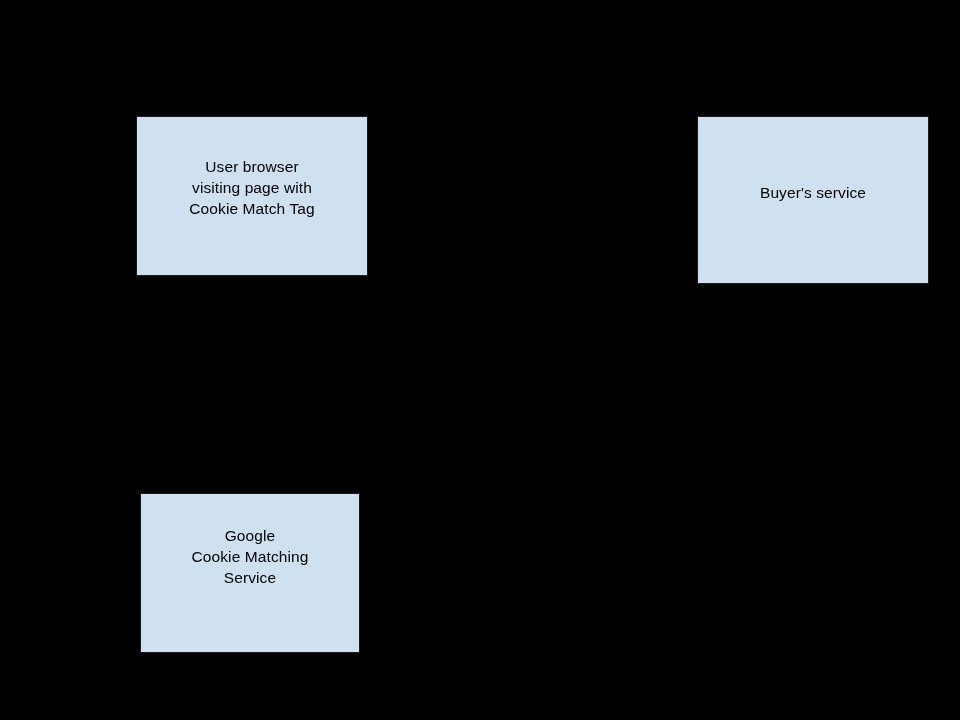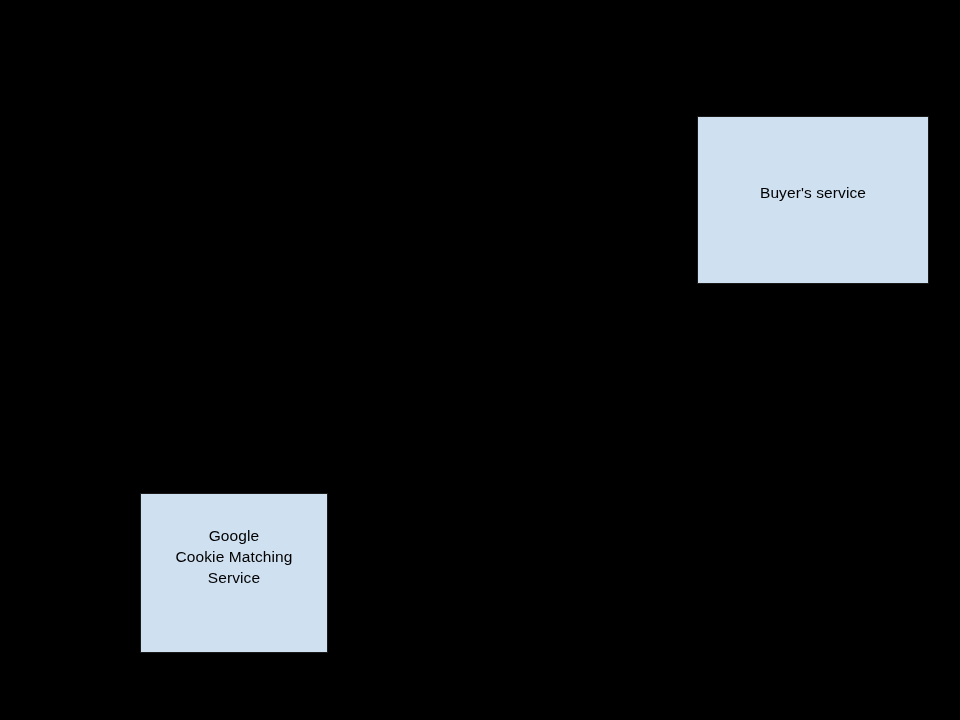--- a/index.html
+++ b/index.html
@@ -52,32 +52,37 @@
     top: 116px;
     width: 232px;
     height: 168px;
   }
   #node-buyers-service .node-label {
     transform: translateY(-8px);
   }
   #node-google-cookie-matching-service {
     left: 140px;
     top: 493px;
-    width: 188px;
+    width: 220px;
     height: 160px;
   }
   #node-google-cookie-matching-service .node-label {
     transform: translateY(-17px);
   }
 </style>
 </head>
 <body>
 
 <div id="canvas">
 
+  <div class="node" id="node-user-browser">
+    <span class="node-label">User browser
+visiting page with
+Cookie Match Tag</span>
+  </div>
 
   <div class="node" id="node-buyers-service">
     <span class="node-label">Buyer's service</span>
   </div>
 
   <div class="node" id="node-google-cookie-matching-service">
     <span class="node-label">Google
 Cookie Matching
 Service</span>
   </div>

